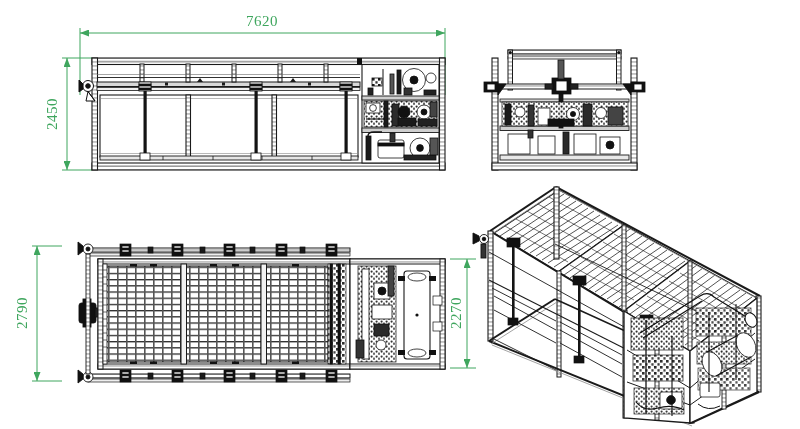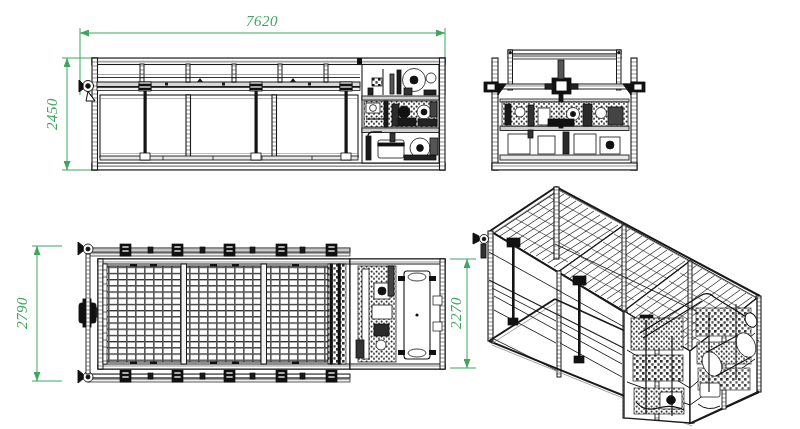--- a/index.html
+++ b/index.html
@@ -1,18 +1,18 @@
 <!DOCTYPE html>
 <html><head>
 <meta charset="utf-8">
 <style>
   html,body{margin:0;padding:0;background:#ffffff;}
   body{width:800px;height:429px;position:relative;overflow:hidden;
        font-family:"Liberation Serif", serif;}
-  #sheet{position:absolute;left:0;top:0;width:800px;height:429px;background:#fff;font-style:italic;}
+  #sheet{position:absolute;left:0;top:0;width:800px;height:429px;background:#fff;}
   svg{display:block;}
   .dimtext{fill:#3fa65e;font-family:"Liberation Serif",serif;font-size:15px;font-weight:400;letter-spacing:.5px;}
 </style>
 </head>
 <body>
 
 <div id="sheet">
 <svg width="800" height="429" viewBox="0 0 800 429">
   <defs>
     <marker id="arrL" markerWidth="9" markerHeight="7" refX="0" refY="3.5" orient="auto" markerUnits="userSpaceOnUse">

